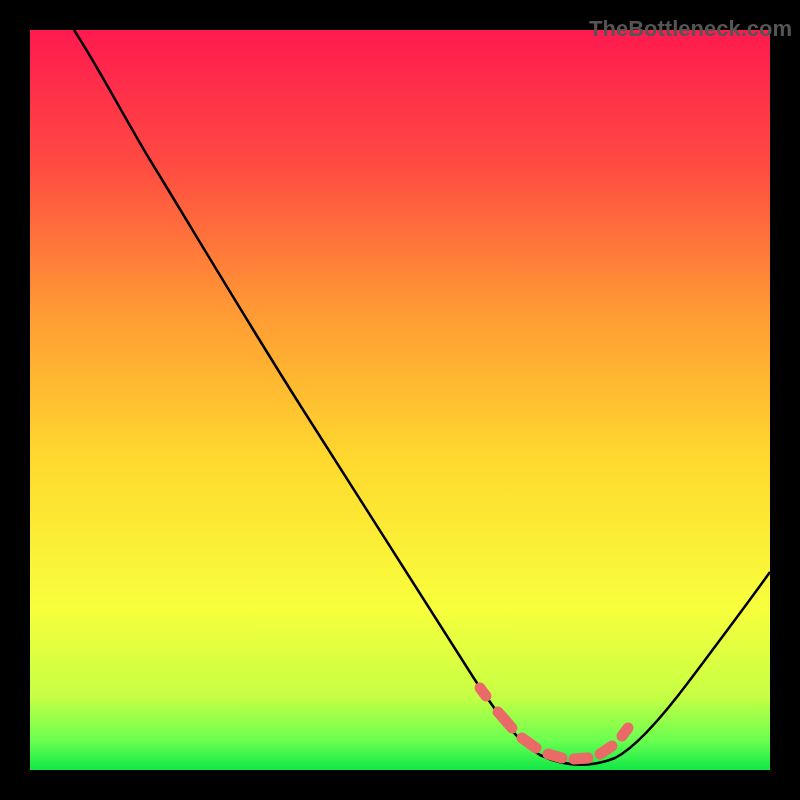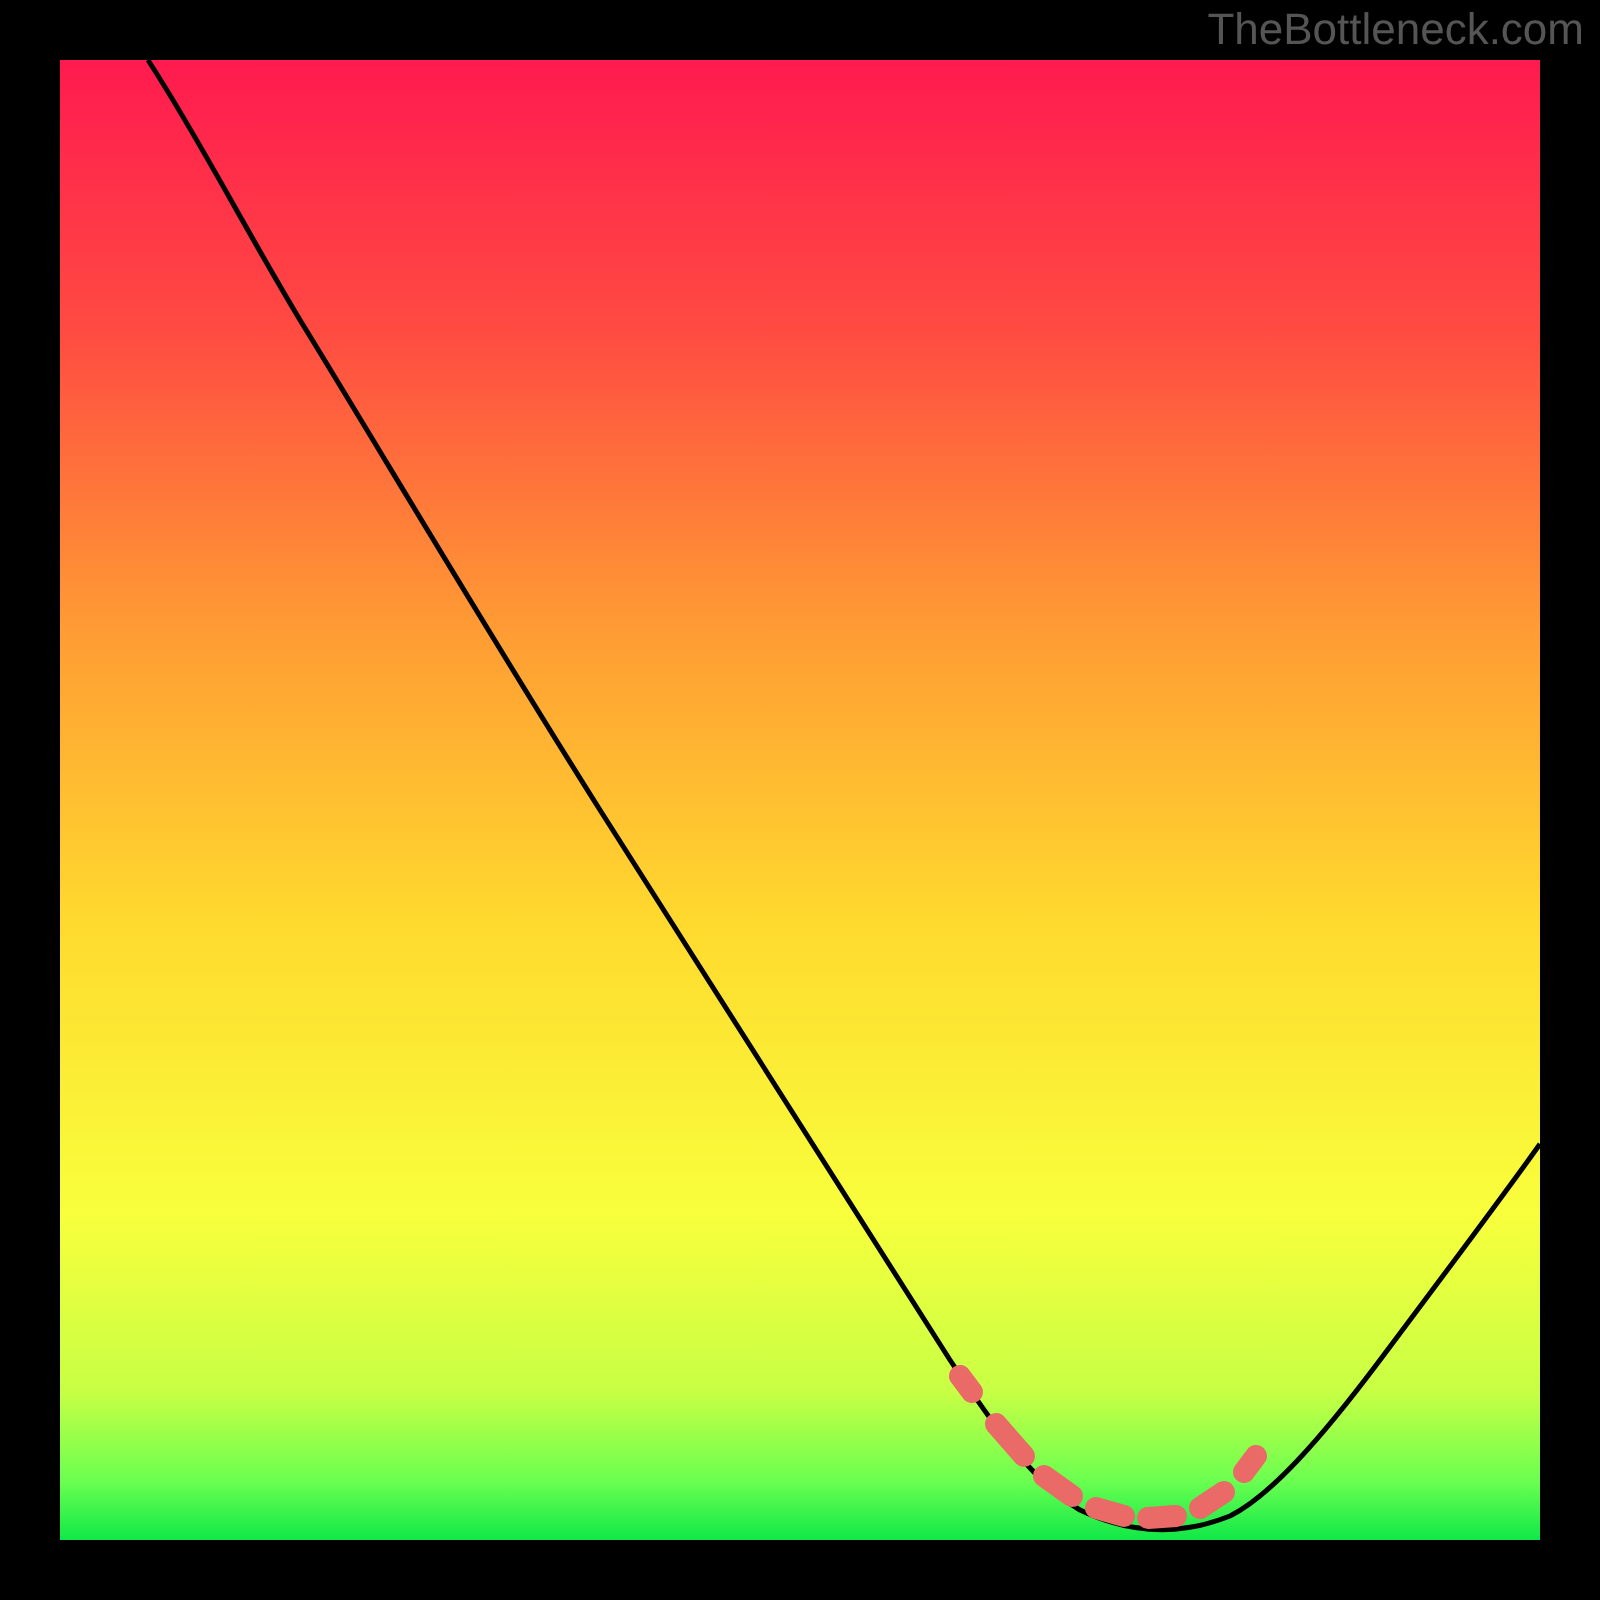--- a/index.html
+++ b/index.html
@@ -11,24 +11,24 @@
     overflow: hidden;
     font-family: Arial, Helvetica, sans-serif;
   }
   .container {
     position: relative;
     width: 800px;
     height: 800px;
   }
   .watermark {
     position: absolute;
-    top: 2px;
+    top: 16px;
     right: 8px;
     font-size: 22px;
-    font-weight: 400;
+    font-weight: 700;
     color: #555;
     z-index: 10;
   }
   svg {
     display: block;
   }
 </style>
 </head>
 <body>
 

